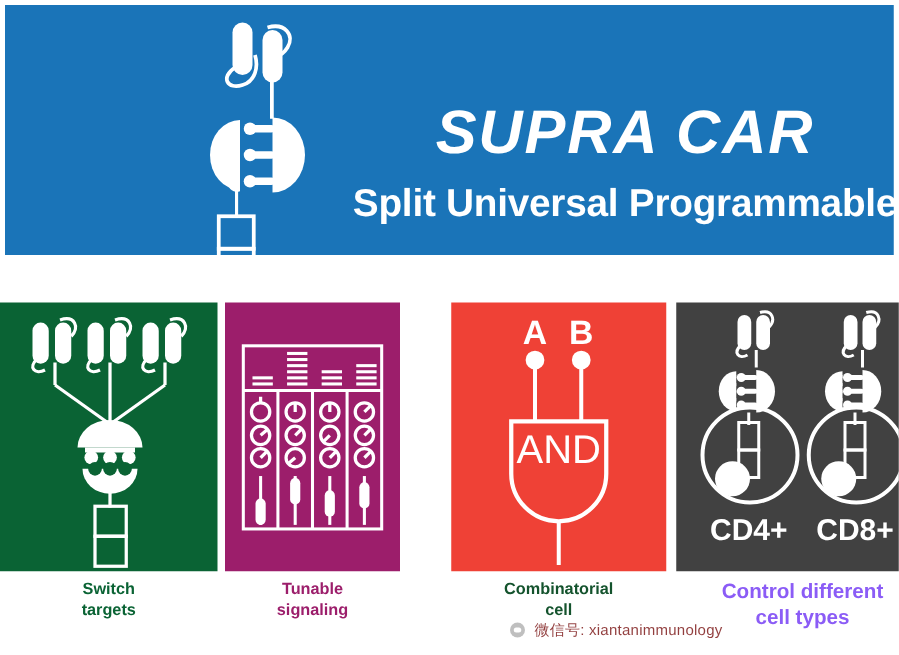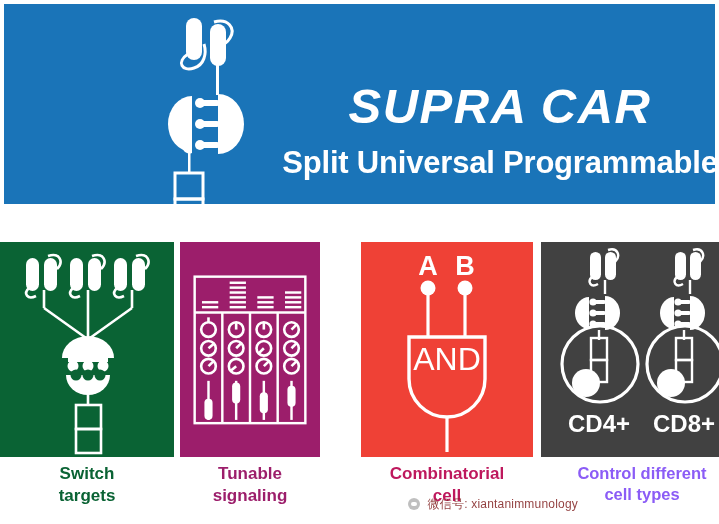--- a/index.html
+++ b/index.html
@@ -25,35 +25,35 @@
     margin-top:14px;white-space:nowrap;letter-spacing:-0.2px;
   }
 
   
   .panels{position:absolute;left:0;top:242px;width:719px;height:282px;}
   .panel{position:absolute;top:0;width:174px;height:282px;}
   .panel-art{position:absolute;left:0;top:0;width:100%;height:215px;overflow:hidden;}
   .panel-art svg{display:block;width:100%;height:100%;}
   .panel-caption{
     position:absolute;left:0;top:221px;width:100%;
-    text-align:center;font-size:17px;font-weight:bold;line-height:1.28;
+    text-align:center;font-size:13px;font-weight:bold;line-height:1.28;
   }
   .p1{left:0px;}
   .p2{left:180px;width:140px;}
   .p3{left:361px;width:172px;}
   .p4{left:541px;width:202px;}
 
   .p1 .panel-art{background:#0a6334;}
   .p2 .panel-art{background:#9c1e6b;}
   .p3 .panel-art{background:#ef4136;}
   .p4 .panel-art{background:#414141;}
 
   .p1 .panel-caption{color:#0a6334;}
   .p2 .panel-caption{color:#9c1e6b;}
-  .p3 .panel-caption{color:#be185d;}
+  .p3 .panel-caption{color:#14532d;}
   .p4 .panel-caption{color:#8b5cf6;}
   .p4 .panel-caption{font-size:16.5px;}
 
   .cap-line{display:block;}
 
   
   .watermark{
     position:absolute;left:408px;top:496px;
     font-size:12px;color:#7f1d1d;opacity:.85;
     white-space:nowrap;letter-spacing:.2px;

